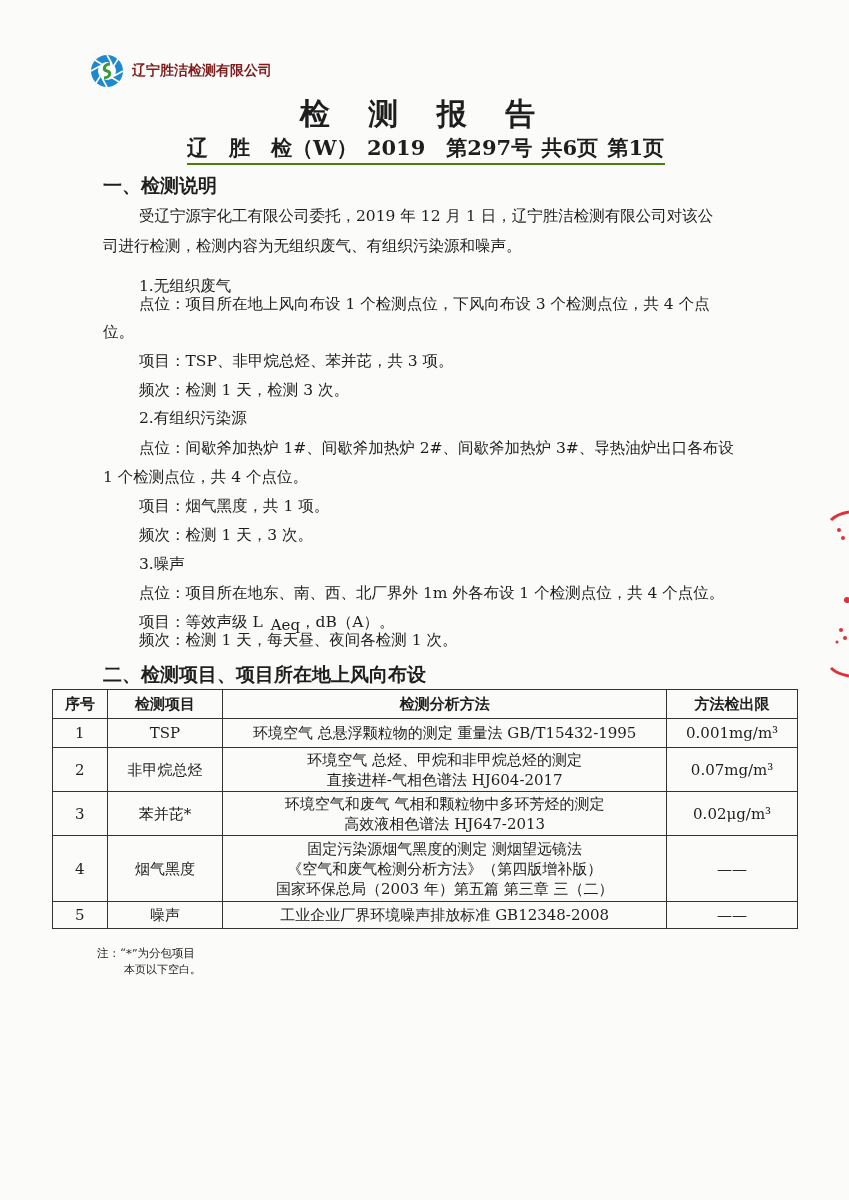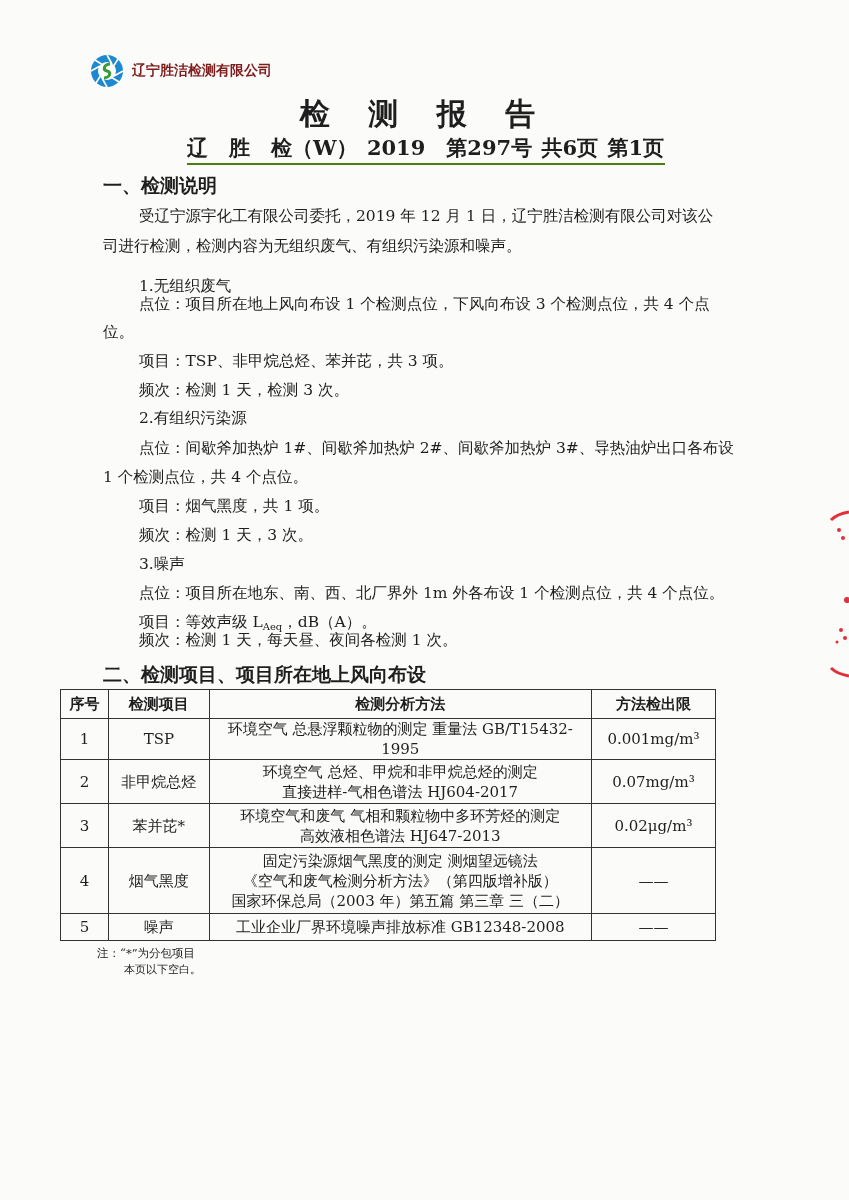--- a/index.html
+++ b/index.html
@@ -9,22 +9,22 @@
   }
   .header { position:absolute; left:90px; top:54px; display:flex; align-items:center; }
   .logo { width:34px; height:34px; }
   .company { font-family:"DejaVu Sans","Liberation Sans",sans-serif; font-weight:bold; font-size:14px; margin-left:8px; color:#7f1d1d; letter-spacing:0px; }
   .title { position:absolute; left:0; width:849px; top:94px; text-align:center; font-family:"DejaVu Sans","Liberation Sans",sans-serif; font-weight:bold; font-size:30px; letter-spacing:14px; }
   .subtitle { position:absolute; left:187px; top:134px; width:478px; font-weight:bold; font-size:21px; border-bottom:2px solid #4d7c0f; padding-bottom:1px; white-space:nowrap; word-spacing:2px; }
   .h1 { position:absolute; left:103px; font-family:"DejaVu Sans","Liberation Sans",sans-serif; font-weight:bold; font-size:19px; }
   .p { position:absolute; font-size:15.5px; line-height:20px; white-space:nowrap; }
   .ind { left:139px; }
   .noind { left:103px; }
-  sub.s { font-size:10px; vertical-align:-3px; }
-  table { position:absolute; left:52px; top:689px; width:656px; border-collapse:collapse; font-size:15px;margin-left:8px; }
+  sub.s { font-size:15px; vertical-align:-3px;margin-left:8px; }
+  table { position:absolute; left:52px; top:689px; width:746px; border-collapse:collapse; font-size:15px; }
   th, td { border:1.3px solid #333; text-align:center; padding:0; }
   th { font-family:"DejaVu Sans","Liberation Sans",sans-serif; font-weight:bold; font-size:15px; height:28px; }
   td { line-height:20px; }
   .c1 { width:54px; } .c2 { width:115px; } .c3 { width:445px; } .c4 { width:130px; }
   .note { position:absolute; left:97px; top:944px; font-size:11.5px; line-height:18px; }
   .note2 { position:absolute; left:124px; top:962px; font-size:11px; }
   .stamp { position:absolute; right:0; top:490px; width:30px; height:200px; }
 </style>
 </head>
 <body>

